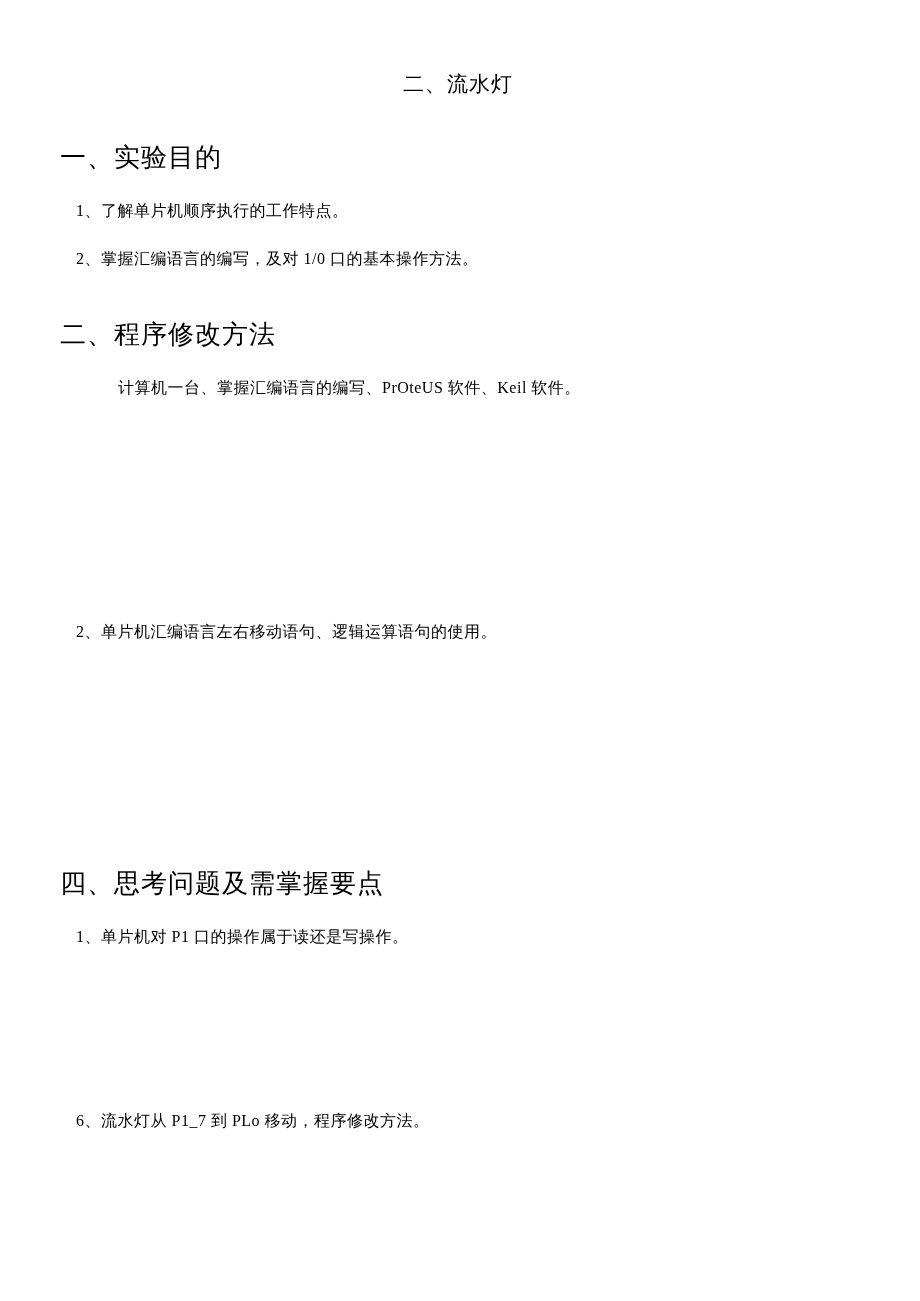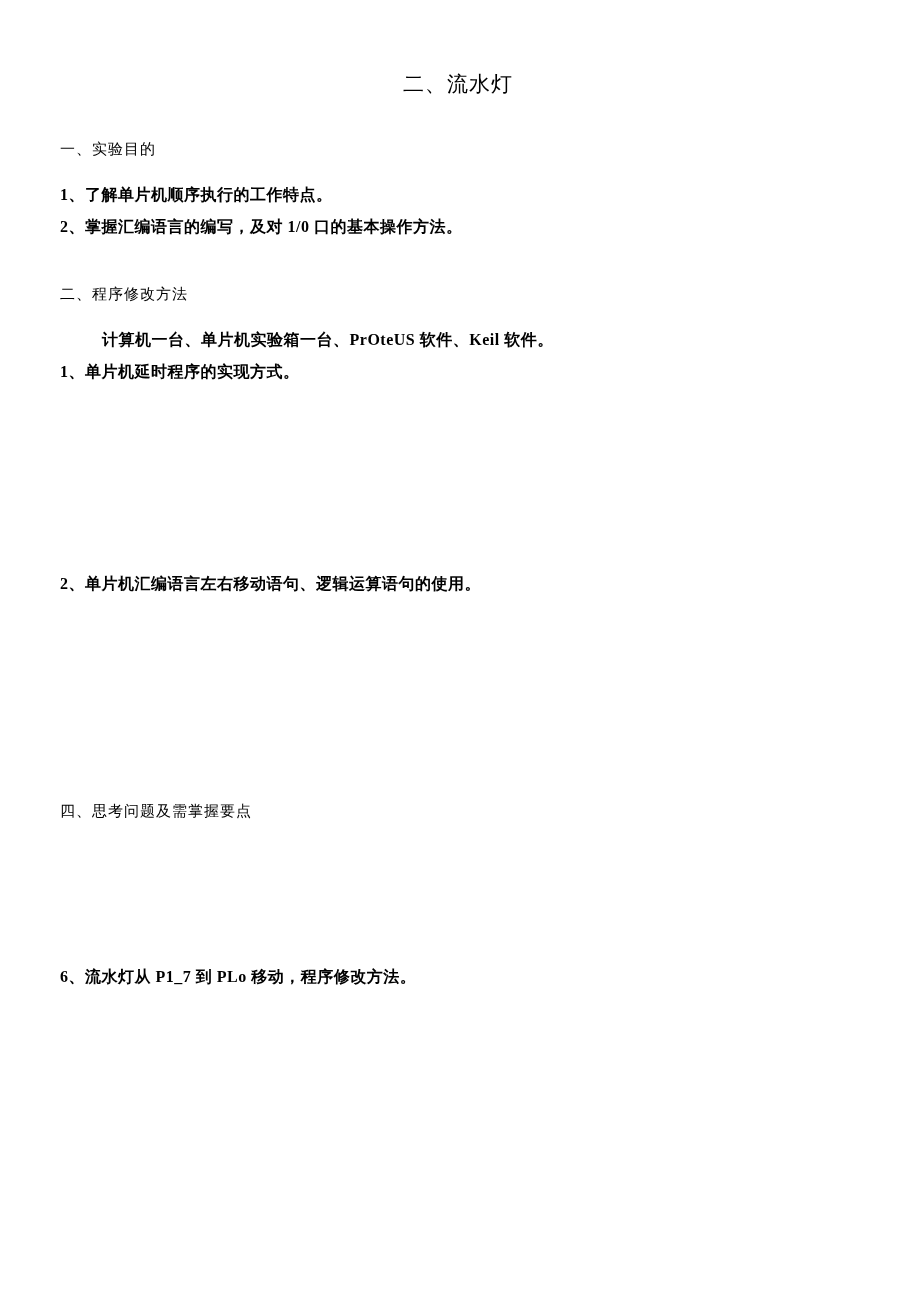--- a/index.html
+++ b/index.html
@@ -13,32 +13,31 @@
   .page {
     padding: 70px 64px 60px 60px;
   }
   .doc-title {
     text-align: center;
     font-size: 21px;
     margin-bottom: 38px;
     letter-spacing: 1px;
   }
   .section-heading {
-    font-size: 15px;
+    font-size: 26px;
     margin-top: 42px;
     margin-bottom: 20px;
     letter-spacing: 1px;
     font-family: Liberation Mono, monospace;
   }
   .body-line {
     font-size: 16px;
     line-height: 2.0;
-    margin: 0;
+    margin: 16px;
     letter-spacing: 0.5px;
-    font-weight: bold;
   }
   .indent {
     padding-left: 42px;
   }
   .gap-large {
     height: 180px;
   }
   .gap-med {
     height: 160px;
   }
@@ -51,29 +50,29 @@
 
 <div class="page">
 
   <div class="doc-title">二、流水灯</div>
 
   <div class="section-heading">一、实验目的</div>
   <p class="body-line">1、了解单片机顺序执行的工作特点。</p>
   <p class="body-line">2、掌握汇编语言的编写，及对 1/0 口的基本操作方法。</p>
 
   <div class="section-heading">二、程序修改方法</div>
-  <p class="body-line indent">计算机一台、单片机实验箱一台、PrOteUS 软件、Keil 软件。</p>
+  <p class="body-line indent">计算机一台、掌握汇编语言的编写、PrOteUS 软件、Keil 软件。</p>
 
-  <p class="body-line">1、单片机延时程序的实现方式。</p>
 
   <div class="gap-large"></div>
 
   <p class="body-line">2、单片机汇编语言左右移动语句、逻辑运算语句的使用。</p>
 
   <div class="gap-med"></div>
 
   <div class="section-heading">四、思考问题及需掌握要点</div>
+  <p class="body-line">1、单片机对 P1 口的操作属于读还是写操作。</p>
 
   <div class="gap-small"></div>
 
   <p class="body-line">6、流水灯从 P1_7 到 PLo 移动，程序修改方法。</p>
 
 </div>
 
 </body></html>

